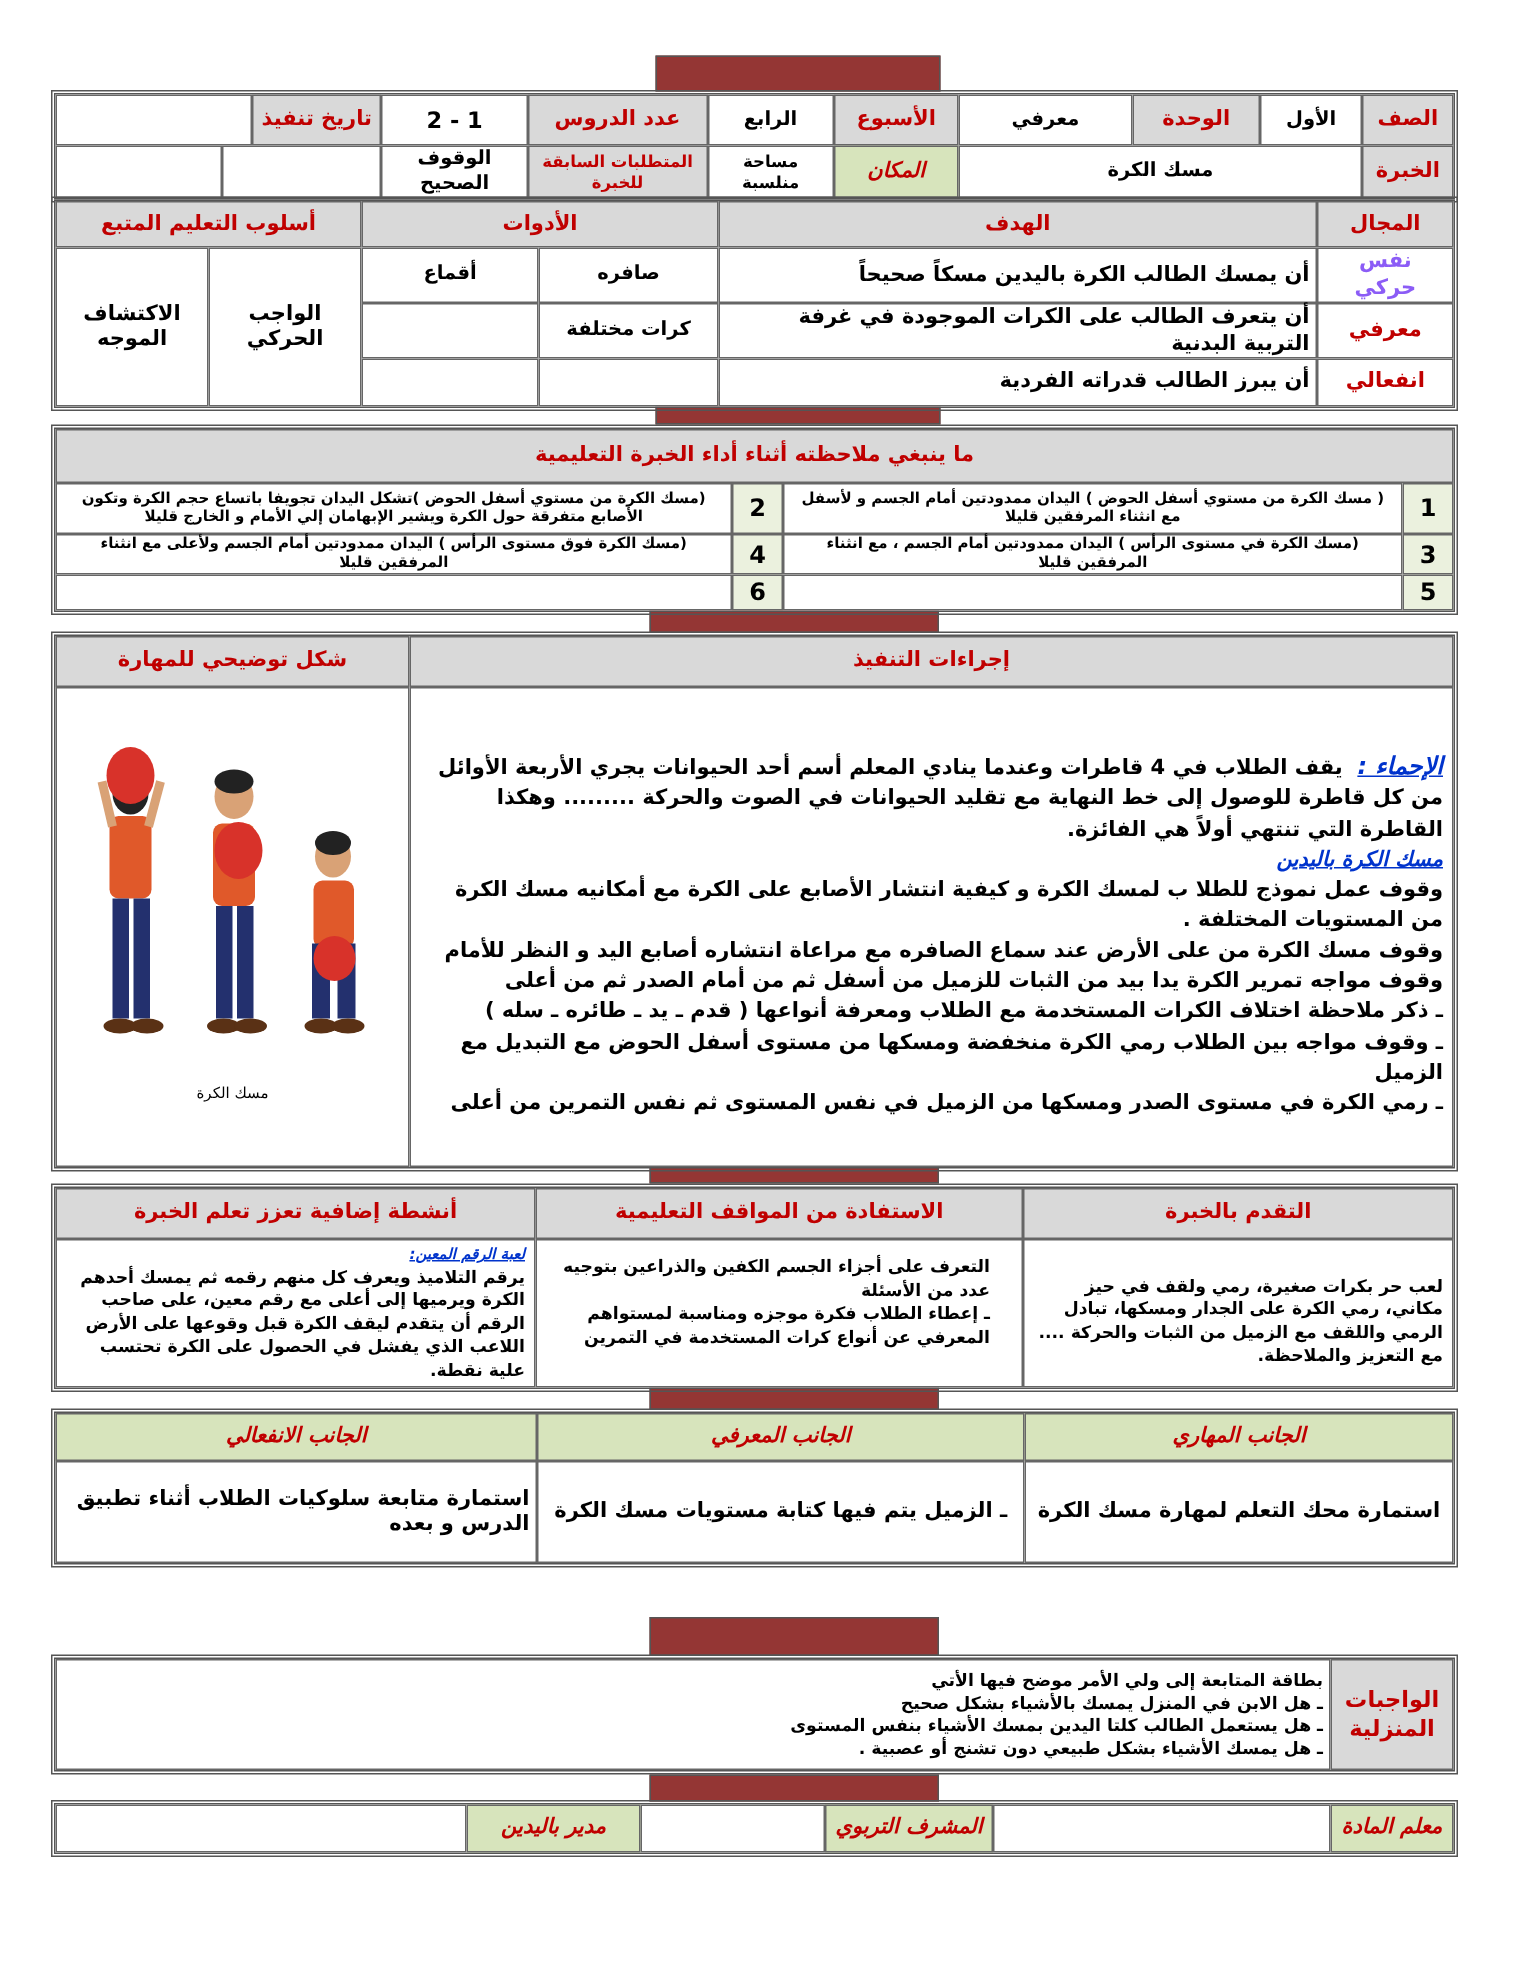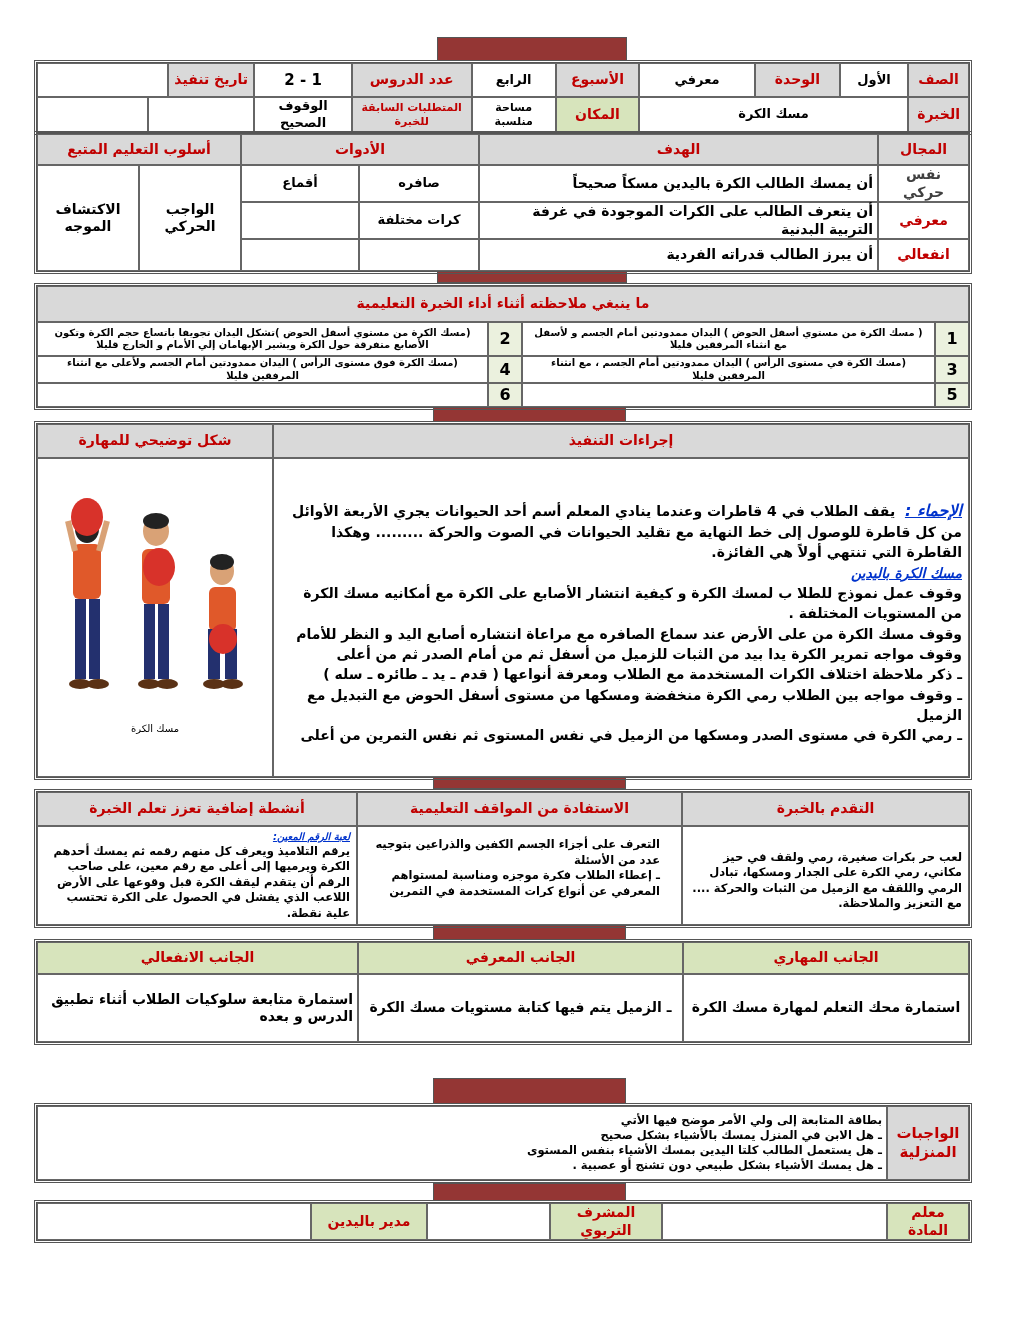--- a/index.html
+++ b/index.html
@@ -1,21 +1,21 @@
 <!DOCTYPE html>
 <html><head>
 <meta charset="utf-8">
 <style>
   html,body{margin:0;padding:0;background:#fff;}
   body{width:1020px;height:1320px;position:relative;font-family:"DejaVu Sans","Liberation Sans",sans-serif;direction:rtl;color:#000;}
   .bar{position:absolute;background:#943634;border:1px solid #555;box-sizing:border-box;}
   table{position:absolute;border-collapse:separate;border-spacing:0;border:3px double #555;table-layout:fixed;}
   td{border:1px solid #666;box-sizing:border-box;padding:0 4px;text-align:center;vertical-align:middle;font-size:13px;font-weight:bold;line-height:1.25;}
   .lbl{background:#d9d9d9;color:#c00000;font-size:14px;}
-  .grn{background:#d7e4bc;color:#c00000;font-size:14px;}
+  .grn{background:#d7e4bc;color:#c00000;font-size:14px;font-style:italic;}
   .val{background:#fff;}
   .small{font-size:11px;}
   .tiny{font-size:10px;font-weight:bold;}
   .num{background:#ebf1de;font-size:16px;color:#000;}
   .right{text-align:right;}
   .hdr{background:#d9d9d9;color:#c00000;font-size:14px;height:30px;}
   .txt{font-size:14px;text-align:right;line-height:1.45;}
   .u{color:#0033cc;text-decoration:underline;font-style:italic;}
 </style>
 </head>
@@ -79,21 +79,21 @@
       <col style="width:102px">
     </colgroup>
   <tbody>
       <tr style="height:31px">
     <td class="lbl">المجال</td>
     <td class="lbl">الهدف</td>
     <td class="lbl" colspan="2">الأدوات</td>
     <td class="lbl" colspan="2">أسلوب التعليم المتبع</td>
   </tr>
   <tr style="height:32px">
-    <td class="val" style="color:#404040;font-size:14px">نفس حركي</td>
+    <td class="val" style="color:#8b5cf6;font-size:14px">نفس حركي</td>
     <td class="val right" style="font-size:14px">أن يمسك الطالب الكرة باليدين مسكاً صحيحاً</td>
     <td class="val">صافره</td>
     <td class="val">أقماع</td>
     <td class="val" rowspan="3" style="font-size:14px">الواجب الحركي</td>
     <td class="val" rowspan="3" style="font-size:14px">الاكتشاف الموجه</td>
   </tr>
   <tr style="height:32px">
     <td class="val" style="color:#c00000;font-size:14px">معرفي</td>
     <td class="val right" style="font-size:14px">أن يتعرف الطالب على الكرات الموجودة في غرفة التربية البدنية</td>
     <td class="val">كرات مختلفة</td>

